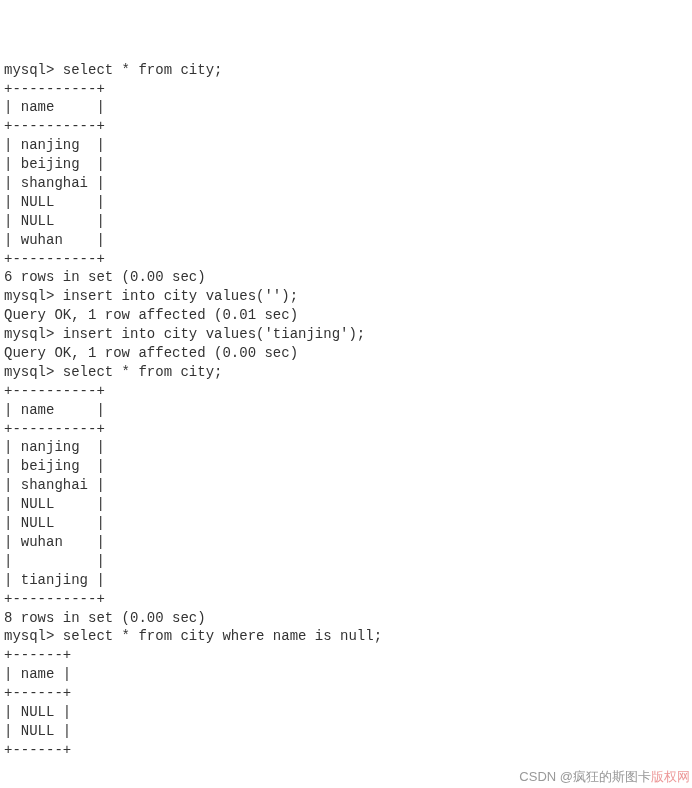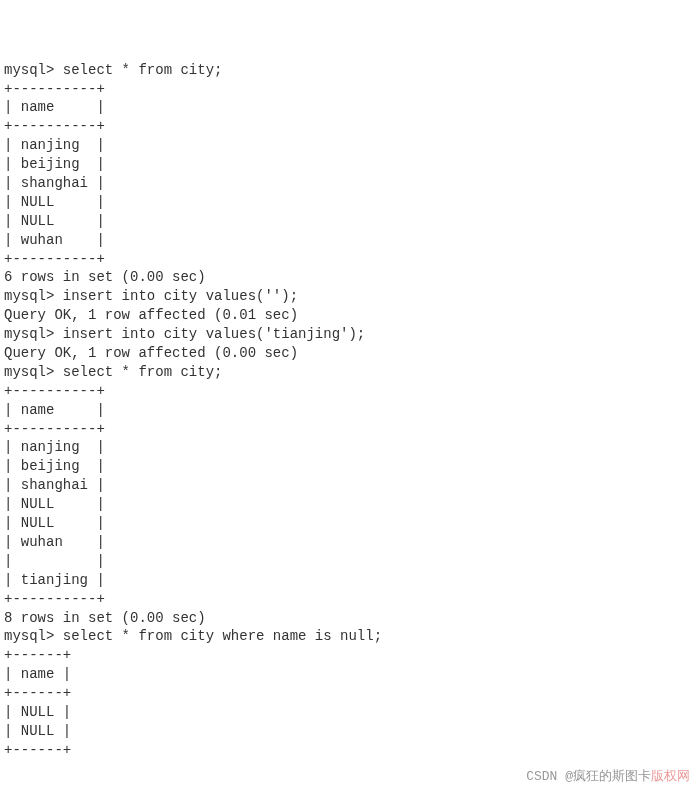--- a/index.html
+++ b/index.html
@@ -16,21 +16,21 @@
       height: 788px;
       overflow: hidden;
     }
     .line {
       display: block;
     }
     .watermark {
       position: absolute;
       bottom: 10px;
       right: 10px;
-      font-family: Liberation Mono, monospace;
+      font-family: Liberation Sans, sans-serif;
       font-size: 13px;
       color: #999;
       white-space: nowrap;
     }
     .watermark .red {
       color: rgba(220, 50, 50, 0.5);
     }
   </style>
 </head>
 <body>

